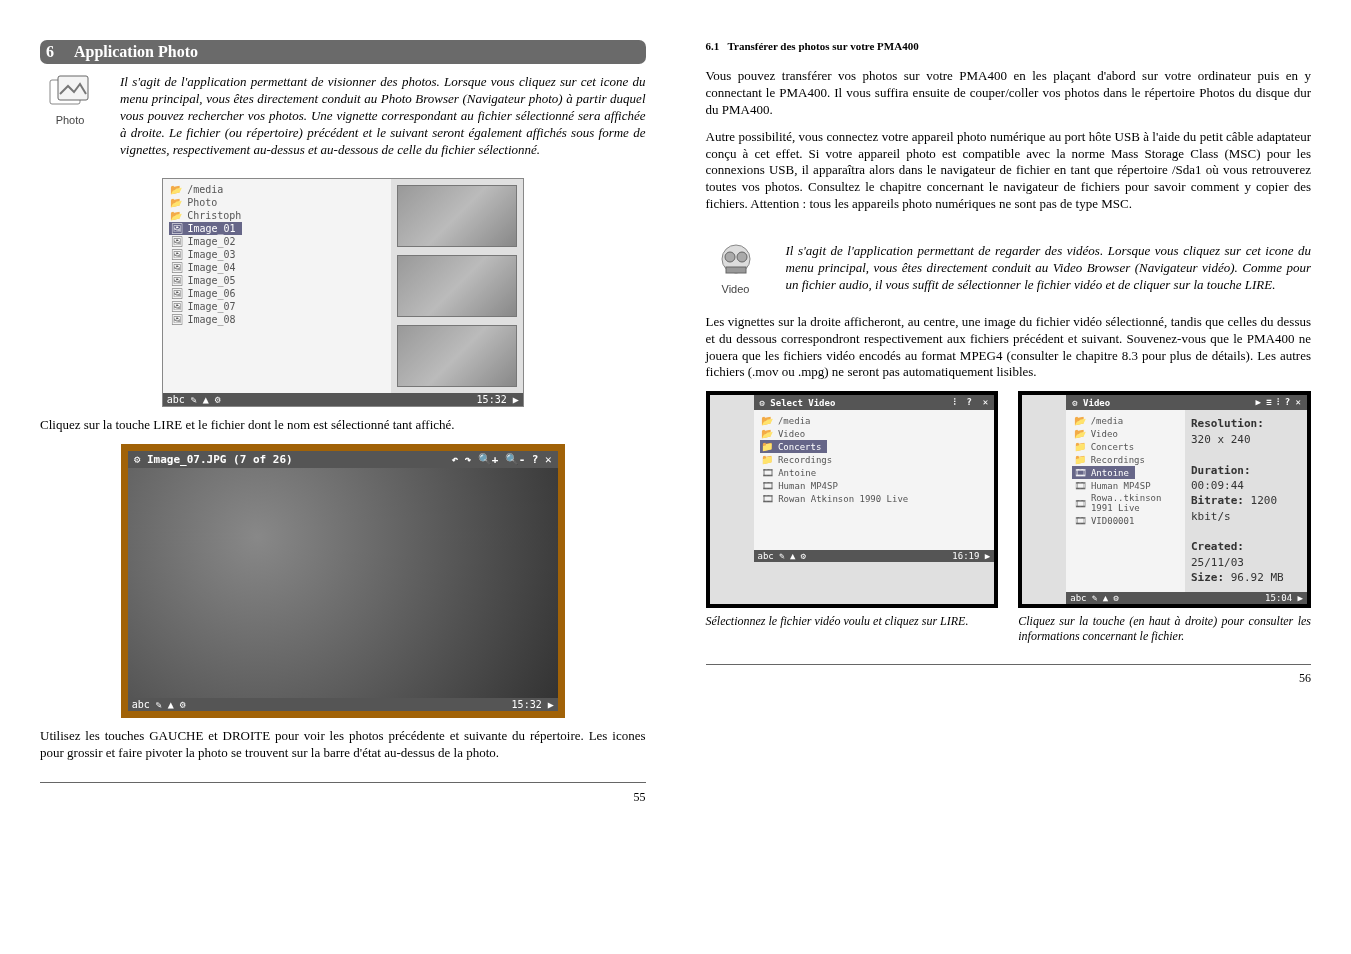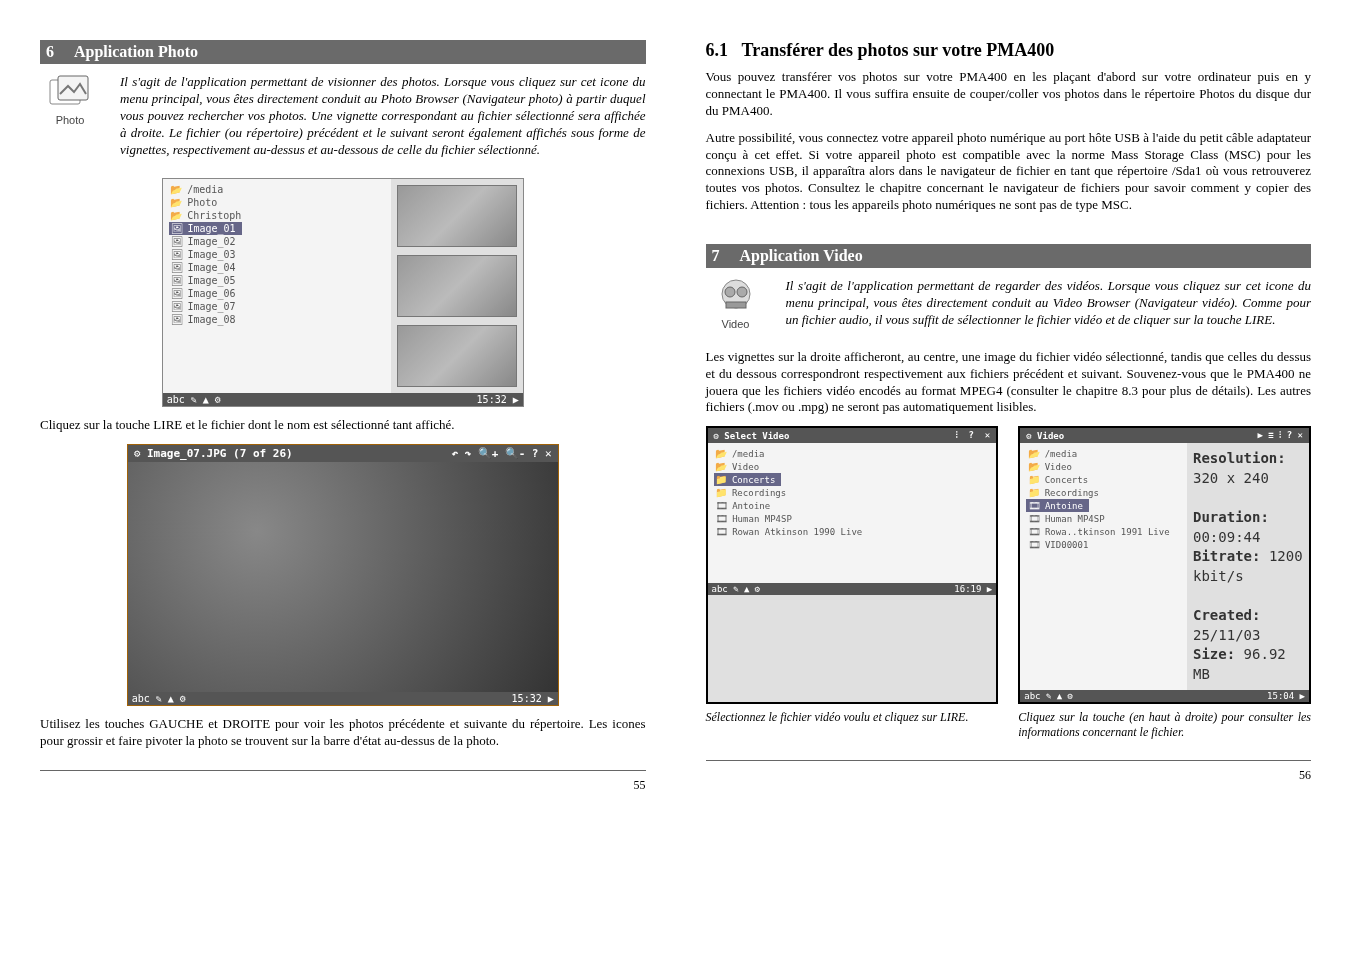--- a/index.html
+++ b/index.html
@@ -18,29 +18,30 @@
     flex: 1;
     min-width: 0;
   }
   .section-header {
     background: #6a6a6a;
     color: #fff;
     font-weight: bold;
     padding: 3px 6px;
     font-size: 16px;
     margin-bottom: 10px;
+    border-radius: 7px;
   }
   .section-header .num {
     display: inline-block;
     min-width: 20px;
   }
   .subsection-title {
     font-weight: bold;
-    font-size: 18px;
-    margin-bottom: 8px;
+    font-size: 11px;
+    margin-bottom: 16px;
   }
   p {
     text-align: justify;
     margin: 0 0 10px 0;
     line-height: 1.3;
   }
   .intro-row {
     display: flex;
     gap: 20px;
     margin-bottom: 10px;
@@ -119,21 +120,21 @@
   .sb-footer {
     background: #555;
     color: #fff;
     font-size: 10px;
     padding: 1px 4px;
     display: flex;
     justify-content: space-between;
   }
   .fi-icon { font-size: 10px; }
   .photo-viewer {
-    border: 1px solid #a16207;
+    border: 7px solid #a16207;
     margin: 0 auto 10px auto;
     font-family: "Lucida Console", monospace;
   }
   .pv-header {
     background: #555;
     color: #fff;
     padding: 2px 6px;
     font-weight: bold;
     font-size: 11px;
     display: flex;
@@ -151,33 +152,34 @@
     display: flex;
     justify-content: space-between;
   }
   .video-pair {
     display: flex;
     gap: 20px;
     margin-bottom: 6px;
   }
   .video-box {
     flex: 1;
-    border: 2px solid #000000;
+    border: 4px solid #000000;
     background: #e0e0e0;
     font-family: "Lucida Console", monospace;
     font-size: 9px;
+    padding-left: 44px;
   }
   .vb-body {
     display: flex;
     min-height: 140px;
   }
   .info-pane {
     width: 110px;
     padding: 6px;
-    font-size: 14px;
+    font-size: 11px;
     color: #333;
     line-height: 1.4;
   }
   .caption-row {
     display: flex;
     gap: 20px;
   }
   .caption {
     flex: 1;
     font-style: italic;
@@ -329,24 +331,20 @@
 
   <div class="col">
     <div class="subsection-title">
       <span>6.1</span>&nbsp;&nbsp;&nbsp;<span>Transférer des photos sur votre PMA400</span>
     </div>
     <p>Vous pouvez transférer vos photos sur votre PMA400 en les plaçant d'abord sur votre ordinateur puis en y connectant le PMA400. Il vous suffira ensuite de couper/coller vos photos dans le répertoire Photos du disque dur du PMA400.</p>
     <p>Autre possibilité, vous connectez votre appareil photo numérique au port hôte USB à l'aide du petit câble adaptateur conçu à cet effet. Si votre appareil photo est compatible avec la norme Mass Storage Class (MSC) pour les connexions USB, il apparaîtra alors dans le navigateur de fichier en tant que répertoire /Sda1 où vous retrouverez toutes vos photos. Consultez le chapitre concernant le navigateur de fichiers pour savoir comment y copier des fichiers. Attention : tous les appareils photo numériques ne sont pas de type MSC.</p>
 
     <div style="height:20px"></div>
 
-    <div class="section-header">
-      <span class="num">7</span>
-      &nbsp;<span>Application Video</span>
-    </div>
 
     <div class="intro-row">
       <div class="app-icon-block">
         <svg width="40" height="36" viewBox="0 0 40 36">
           <circle cx="20" cy="16" r="14" fill="#ddd" stroke="#888"></circle>
           <circle cx="14" cy="14" r="5" fill="#aaa" stroke="#666"></circle>
           <circle cx="26" cy="14" r="5" fill="#aaa" stroke="#666"></circle>
           <rect x="10" y="24" width="20" height="6" fill="#999" stroke="#666"></rect>
         </svg>
         <span>Video</span>

